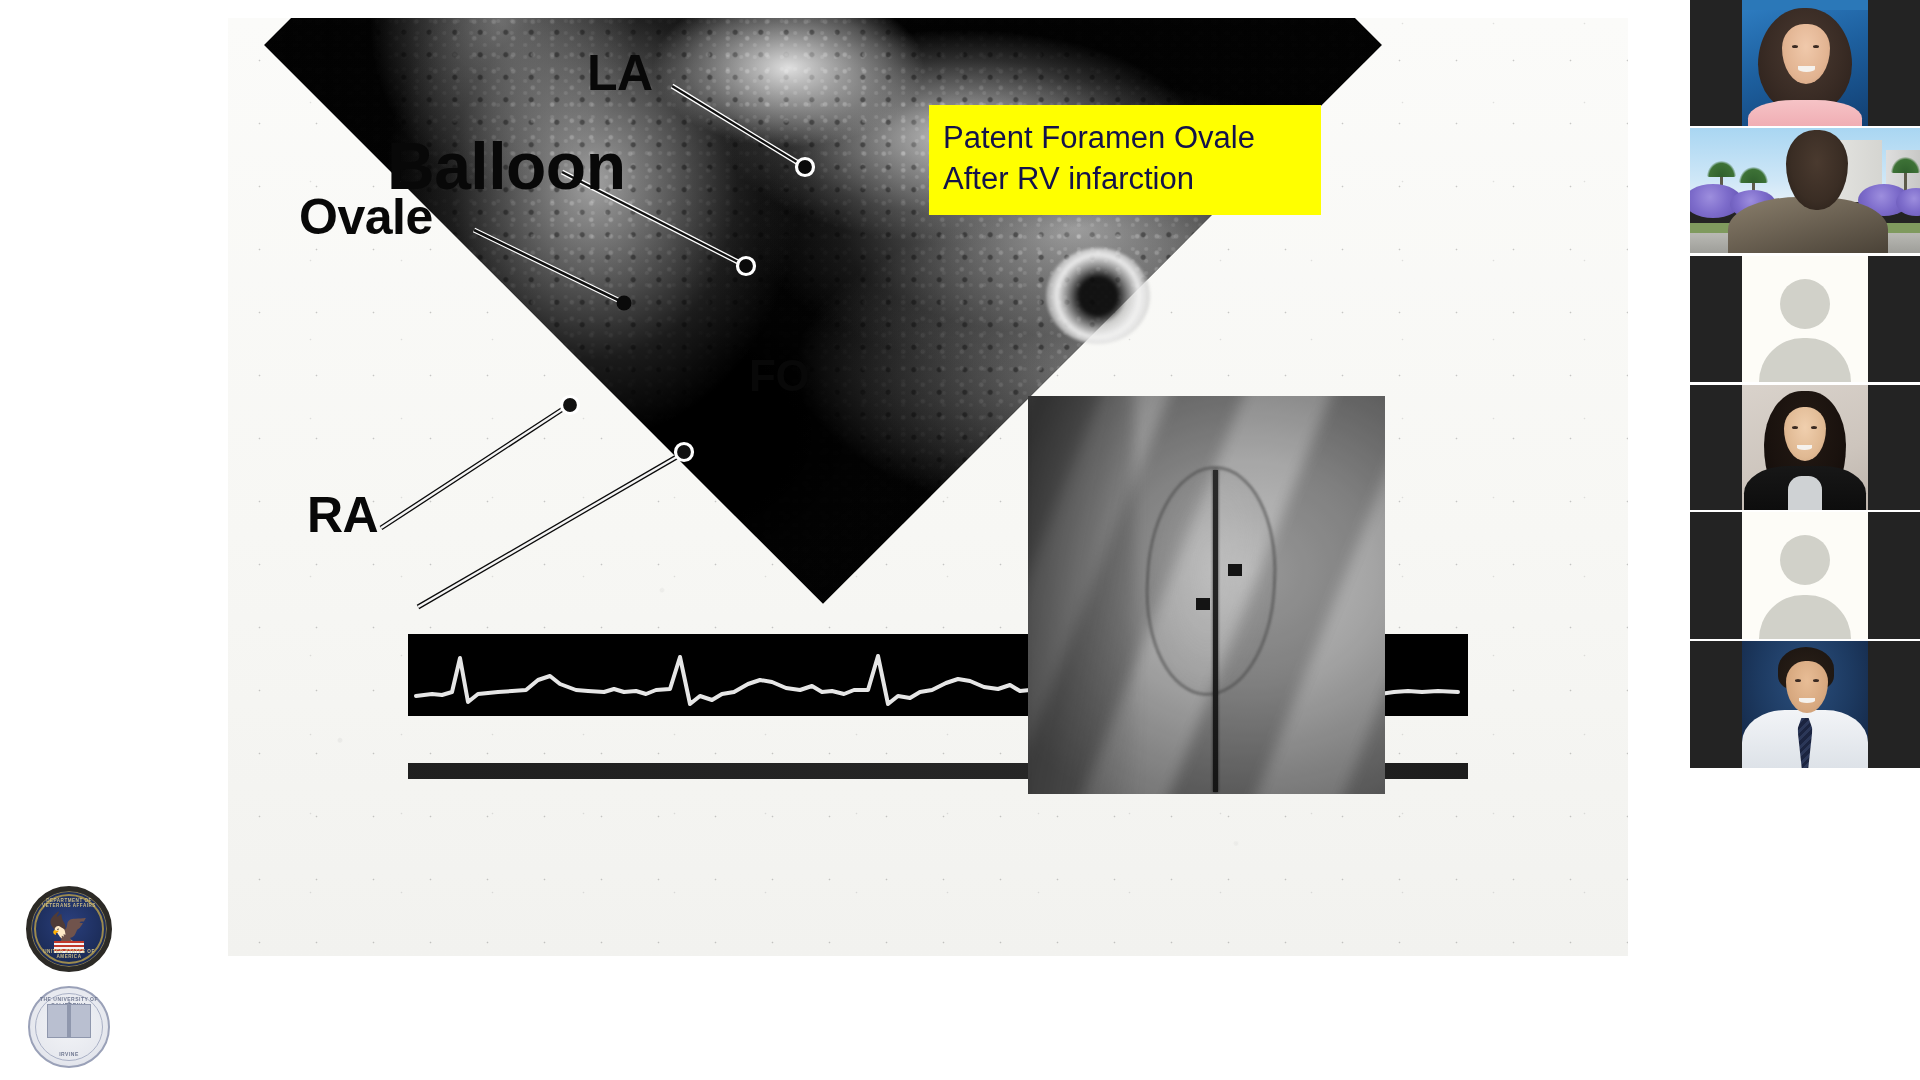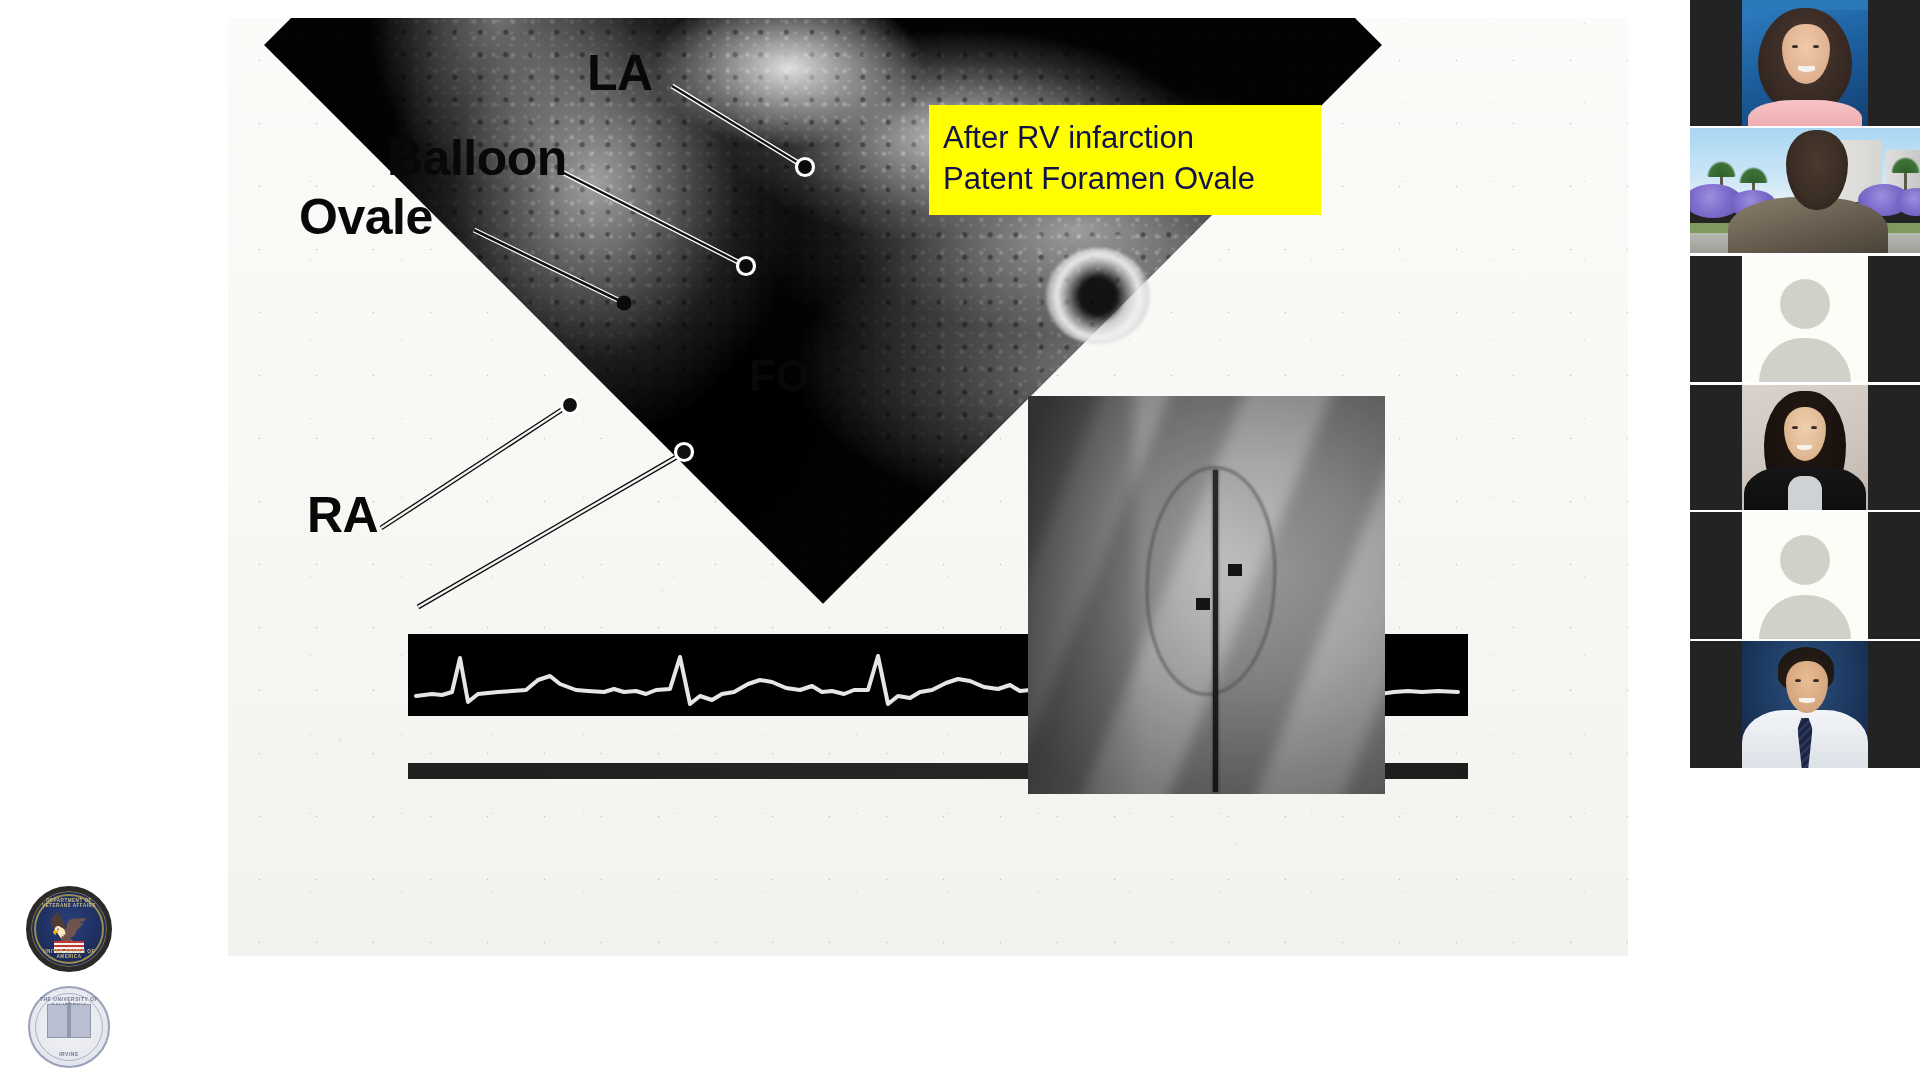--- a/index.html
+++ b/index.html
@@ -105,21 +105,21 @@
   .anno{
     position:absolute;
     font-family:"Liberation Sans", sans-serif;
     color:#080808;
     font-weight:700;
     letter-spacing:-0.5px;
     white-space:nowrap;
     line-height:1;
   }
   #lbl-la       { left:587px; top:48px;  font-size:50px; }
-  #lbl-balloon  { left:387px; top:133px; font-size:50px; }
+  #lbl-balloon  { left:387px; top:133px; font-size:66px; }
   #lbl-septum   { left:299px; top:192px; font-size:50px; }
   #lbl-fo       { left:749px; top:354px; font-size:44px; }
   #lbl-ra       { left:307px; top:490px; font-size:50px; }
   #lbl-catheter { left:221px; top:574px; font-size:50px; }
 
   #leaders{ position:absolute; left:0; top:0; width:1690px; height:1080px; pointer-events:none; }
 
   
   #callout{
     position:absolute; left:929px; top:105px; width:392px; padding:12px 14px 16px 14px;
@@ -388,22 +388,22 @@
       <circle cx="684" cy="452" r="8.5" fill="#111111" stroke="#ffffff" stroke-width="3.2"></circle>
     </svg>
 
     <div class="anno" id="lbl-la">LA</div>
     <div class="anno" id="lbl-balloon">Balloon</div>
     <div class="anno" id="lbl-septum">Ovale</div>
     <div class="anno" id="lbl-fo">FO</div>
     <div class="anno" id="lbl-ra">RA</div>
 
     <div id="callout">
+      <p>Patent Foramen Ovale</p>
       <p>After RV infarction</p>
-      <p>Patent Foramen Ovale</p>
     </div>
 
     <div id="fluoro">
       <div id="fluoro-bands"></div>
       <div id="fluoro-dark-left"></div>
       <div id="fluoro-balloon"></div>
       <div id="fluoro-cath"></div>
       <div class="fluoro-marker" style="left:200px; top:168px;"></div>
       <div class="fluoro-marker" style="left:168px; top:202px;"></div>
     </div>

